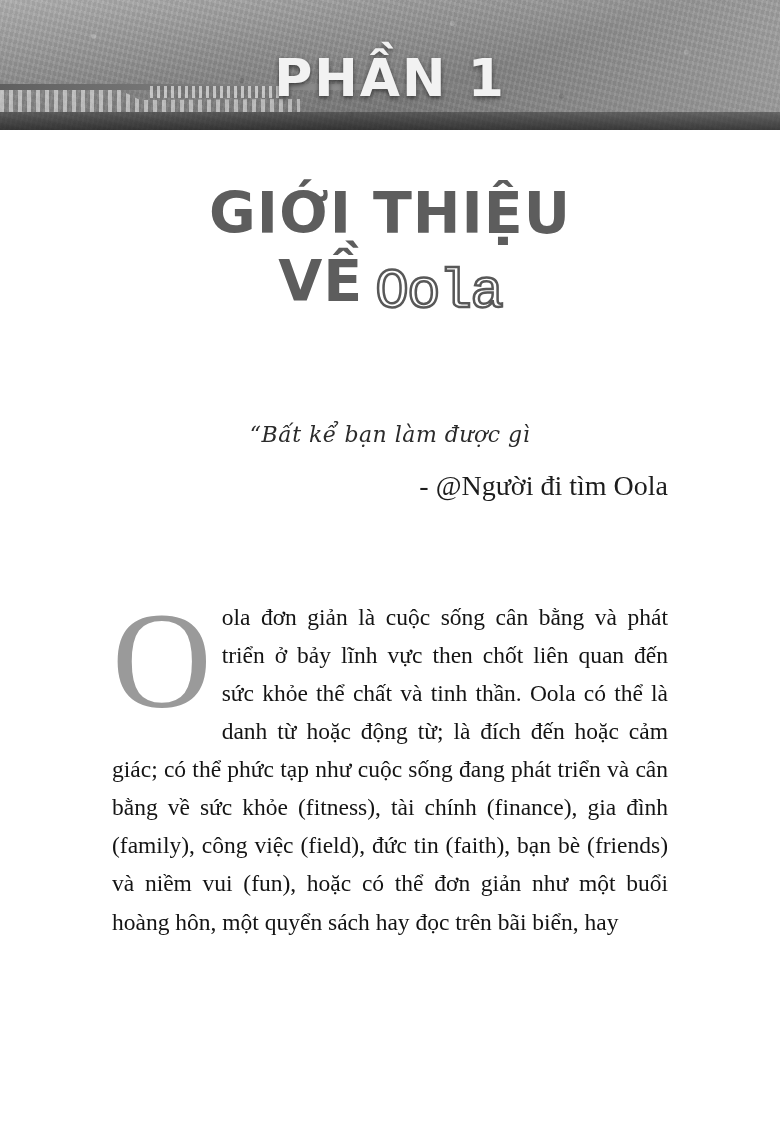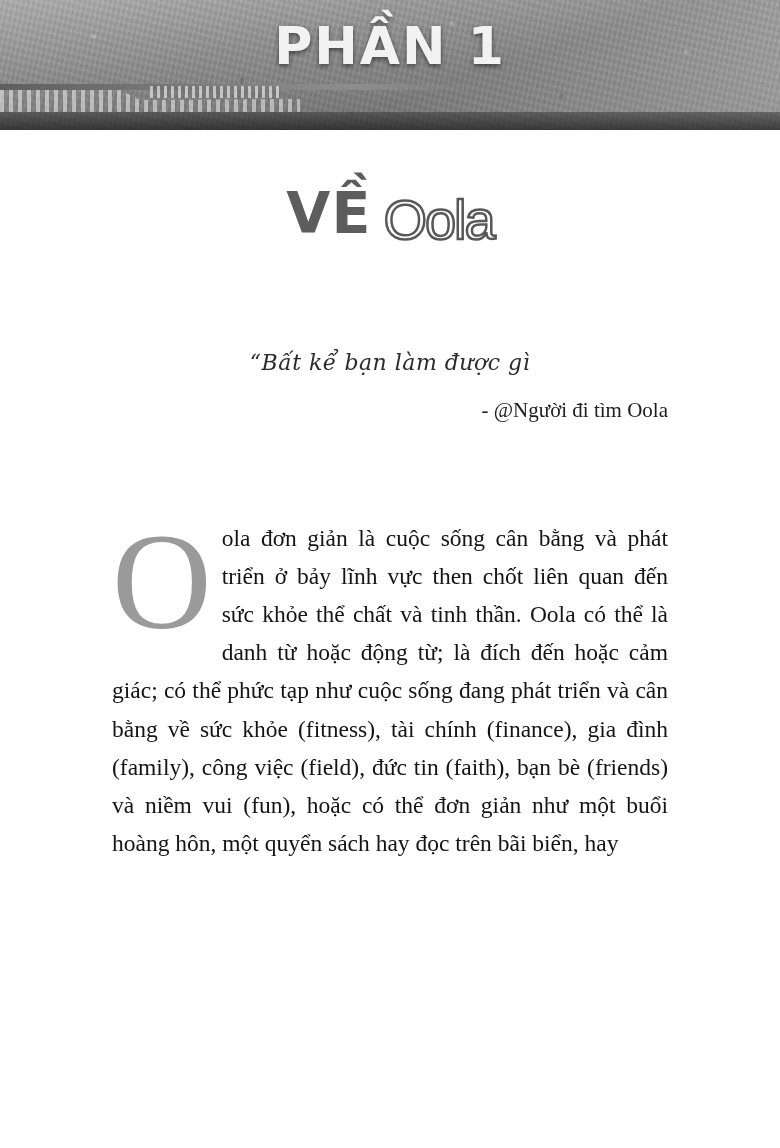--- a/index.html
+++ b/index.html
@@ -71,21 +71,21 @@
   .banner .dark-water {
     position: absolute;
     left: 0; right: 0;
     top: 112px;
     height: 18px;
     background: linear-gradient(180deg, rgba(60,60,60,0.55), rgba(30,30,30,0.75));
   }
   .banner-title {
     position: absolute;
     left: 0; right: 0;
-    top: 16px;
+    top: 48px;
     text-align: center;
     font-family: "DejaVu Sans", sans-serif;
     font-weight: bold;
     font-size: 52px;
     letter-spacing: 2px;
     color: #f2f2f2;
     text-shadow: 0 2px 5px rgba(0,0,0,0.55);
   }
 
   
@@ -105,21 +105,21 @@
   .chapter-title .line2 {
     display: block;
     font-size: 57px;
     letter-spacing: 1px;
     margin-top: 4px;
   }
   .oola-logo {
     display: inline-block;
     vertical-align: -6px;
     margin-left: 12px;
-    font-family: Liberation Sans, sans-serif;
+    font-family: Liberation Mono, monospace;
     font-weight: normal;
     font-size: 56px;
     letter-spacing: -2px;
     color: #ffffff;
     -webkit-text-stroke: 2.5px #585858;
     text-shadow: 0 0 0 #585858;
   }
 
   
   .quote-block {
@@ -132,21 +132,21 @@
     font-style: italic;
     font-size: 22px;
     line-height: 1.75;
     letter-spacing: .5px;
   }
   .quote-attrib {
     margin-top: 16px;
     text-align: right;
     padding-right: 112px;
     font-family: "Liberation Serif", serif;
-    font-size: 21px;
+    font-size: 28px;
     color: #1d1d1d;
   }
 
   
   .body-copy {
     margin: 96px 112px 0 112px;
     font-family: "Liberation Serif", serif;
     font-size: 23.5px;
     line-height: 1.62;
     text-align: justify;
@@ -169,20 +169,21 @@
 <div class="banner">
   <div class="grain"></div>
   <div class="horizon"></div>
   <div class="shore"></div>
   <div class="shore2"></div>
   <div class="dark-water"></div>
   <div class="banner-title">PHẦN 1</div>
 </div>
 
 <div class="chapter-title">
+  <span class="line1">GIỚI THIỆU</span>
   <span class="line2">
     <span>VỀ</span><span class="oola-logo">Oola</span>
   </span>
 </div>
 
 <div class="quote-block">
   <div class="quote-line">“Bất kể bạn làm được gì</div>
   <div class="quote-attrib">- @Người đi tìm Oola</div>
 </div>
 

